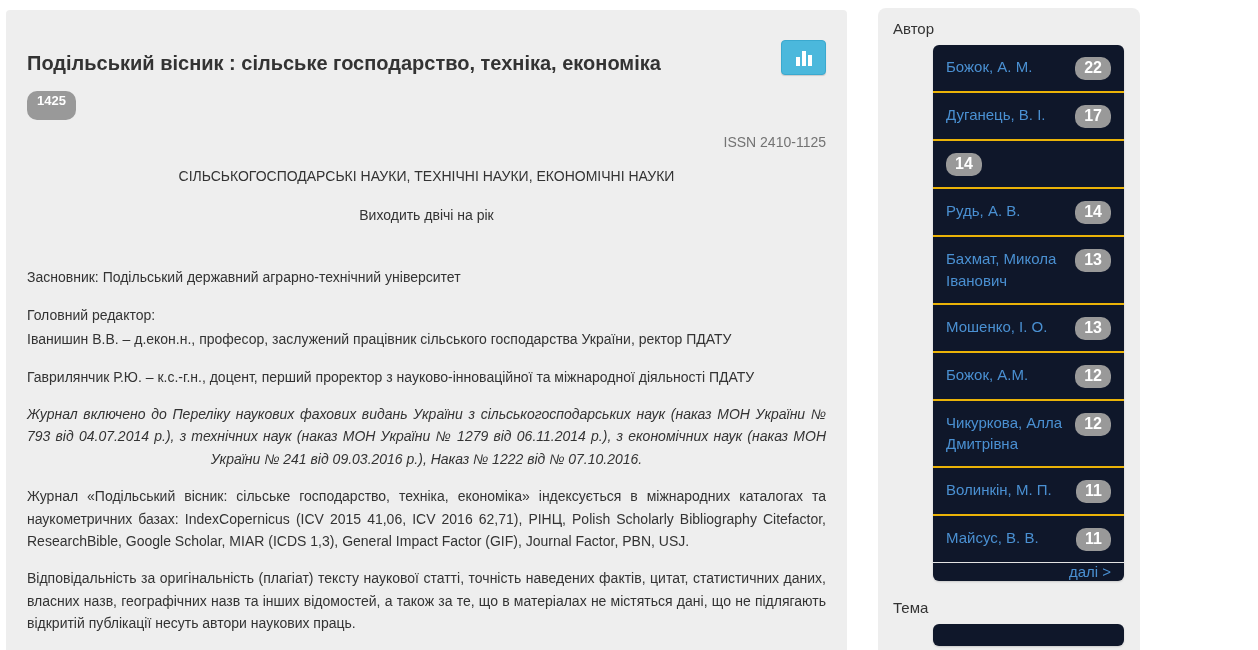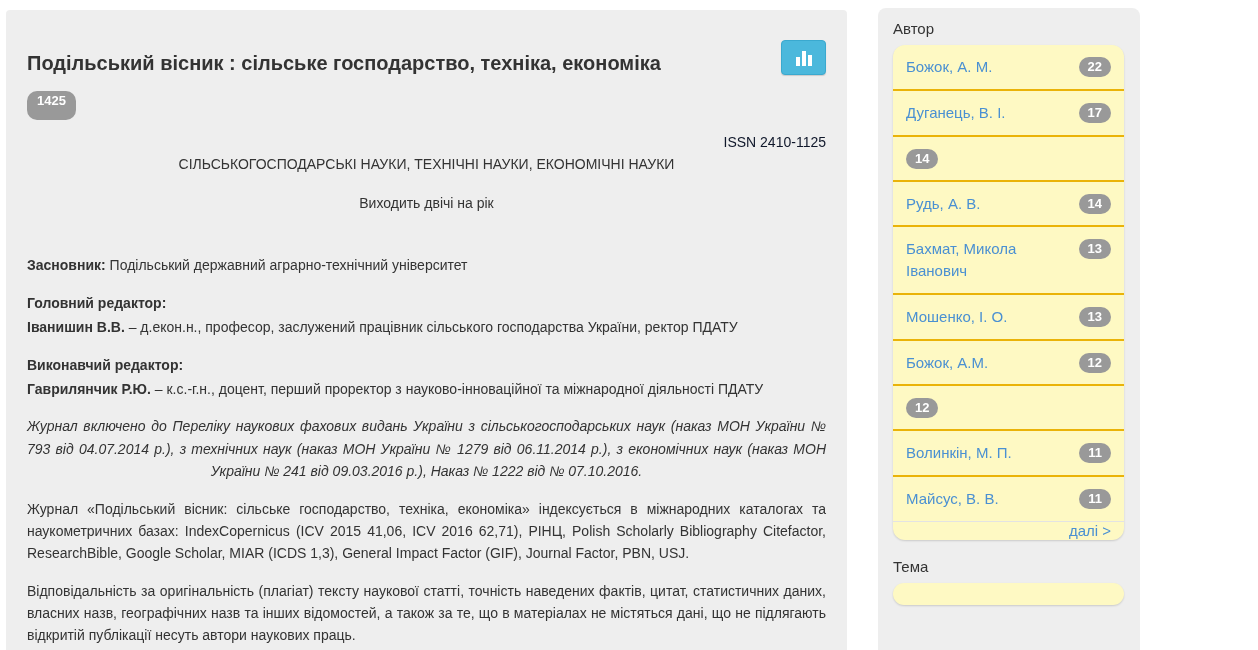--- a/index.html
+++ b/index.html
@@ -57,85 +57,86 @@
     color: #fff;
     font-size: 13px;
     font-weight: bold;
     padding: 2px 10px 12px 10px;
     border-radius: 10px;
   }
   .issn-line {
     text-align: right;
     font-size: 14px;
     margin-top: 14px;
-    color: #0f172a;
-  }
-  .center-block { margin-top: 4px; }
+    color: #737373;
+  }
+  .center-block { margin-top: 16px; }
   .center-line {
     text-align: center;
     font-size: 14px;
     margin-top: 0;
     margin-bottom: 17px;
     line-height: 1.55;
   }
   .body-text { margin-top: 40px; }
   .body-text p {
     font-size: 14px;
     line-height: 1.6;
     margin-bottom: 15px;
     text-align: justify;
   }
   .body-text p.tight { margin-bottom: 2px; margin-top: 6px; }
   .italic-par {
     font-style: italic;
     text-align: justify;
     text-align-last: center;
   }
-  b.lbl { font-weight: bold; }
+  b.lbl { font-weight: normal; }
 
   
   .sidebar {
     position: absolute;
     left: 878px; top: 8px;
     width: 262px; height: 820px;
     background: #eeeeee;
     border-radius: 8px;
     padding: 10px 16px 16px 15px;
   }
   .facet-title {
     font-size: 15px;
     color: #333;
     margin: 2px 0 8px 0;
   }
   .facet-card {
-    background: #fef9c3;
-    border-radius: 12px;
+    background: #0f172a;
+    border-radius: 6px;
     box-shadow: 0 1px 2px rgba(0,0,0,.15);
     overflow: hidden;
     margin-bottom: 18px;
+    margin-left: 40px;
   }
   .facet-row {
     display: flex;
     justify-content: space-between;
     align-items: flex-start;
     padding: 11px 13px;
     cursor: pointer;
   }
   .facet-row + .facet-row { border-top: 2px solid #eab308; }
   .facet-link {
     color: #4a90d2;
     font-size: 15px;
     line-height: 1.45;
     text-decoration: none;
     max-width: 168px;
   }
   .facet-badge {
     background: #999999;
     color: #fff;
-    font-size: 13px;
+    font-size: 16px;
     font-weight: bold;
     padding: 2px 9px 3px 9px;
     border-radius: 10px;
     flex: none;
     margin-top: 1px;
   }
   .more-row {
     border-top: 1px solid #e3e3e3;
     padding: 0 13px;
     text-align: right;
@@ -170,21 +171,20 @@
     <p class="center-line">СІЛЬСЬКОГОСПОДАРСЬКІ НАУКИ, ТЕХНІЧНІ НАУКИ, ЕКОНОМІЧНІ НАУКИ</p>
     <p class="center-line">Виходить двічі на рік</p>
   </div>
 
   <div class="body-text">
     <p><b class="lbl">Засновник:</b><span> Подільський державний аграрно-технічний університет</span></p>
 
     <p class="tight"><b class="lbl">Головний редактор:</b></p>
     <p><b class="lbl">Іванишин В.В.</b><span> – д.екон.н., професор, заслужений працівник сільського господарства України, ректор ПДАТУ</span></p>
 
-    <p class="tight"><b class="lbl">Виконавчий редактор:</b></p>
     <p><b class="lbl">Гаврилянчик Р.Ю.</b><span> – к.с.-г.н., доцент, перший проректор з науково-інноваційної та міжнародної діяльності ПДАТУ</span></p>
 
     <p class="italic-par">Журнал включено до Переліку наукових фахових видань України з сільськогосподарських наук (наказ МОН України № 793 від 04.07.2014 р.), з технічних наук (наказ МОН України № 1279 від 06.11.2014 р.), з економічних наук (наказ МОН України № 241 від 09.03.2016 р.), Наказ № 1222 від № 07.10.2016.</p>
 
     <p>Журнал «Подільський вісник: сільське господарство, техніка, економіка» індексується  в  міжнародних каталогах та наукометричних базах: IndexCopernicus (ICV 2015 41,06, ICV 2016 62,71), РІНЦ, Polish Scholarly Bibliography Citefactor, ResearchBible, Google Scholar, MIAR (ICDS 1,3), General Impact Factor (GIF), Journal Factor, PBN, USJ.</p>
 
     <p>Відповідальність за оригінальність (плагіат) тексту наукової статті, точність наведених фактів, цитат, статистичних даних, власних назв, географічних назв та інших відомостей, а також за те, що в матеріалах не містяться дані, що не підлягають відкритій публікації несуть автори наукових праць.</p>
 
   </div>
 </div>
@@ -215,20 +215,21 @@
     </div>
     <div class="facet-row">
       <a class="facet-link">Мошенко, І. О.</a>
       <span class="facet-badge">13</span>
     </div>
     <div class="facet-row">
       <a class="facet-link">Божок, А.М.</a>
       <span class="facet-badge">12</span>
     </div>
     <div class="facet-row">
+      <a class="facet-link">Чикуркова, Алла Дмитрівна</a>
       <span class="facet-badge">12</span>
     </div>
     <div class="facet-row">
       <a class="facet-link">Волинкін, М. П.</a>
       <span class="facet-badge">11</span>
     </div>
     <div class="facet-row">
       <a class="facet-link">Майсус, В. В.</a>
       <span class="facet-badge">11</span>
     </div>

